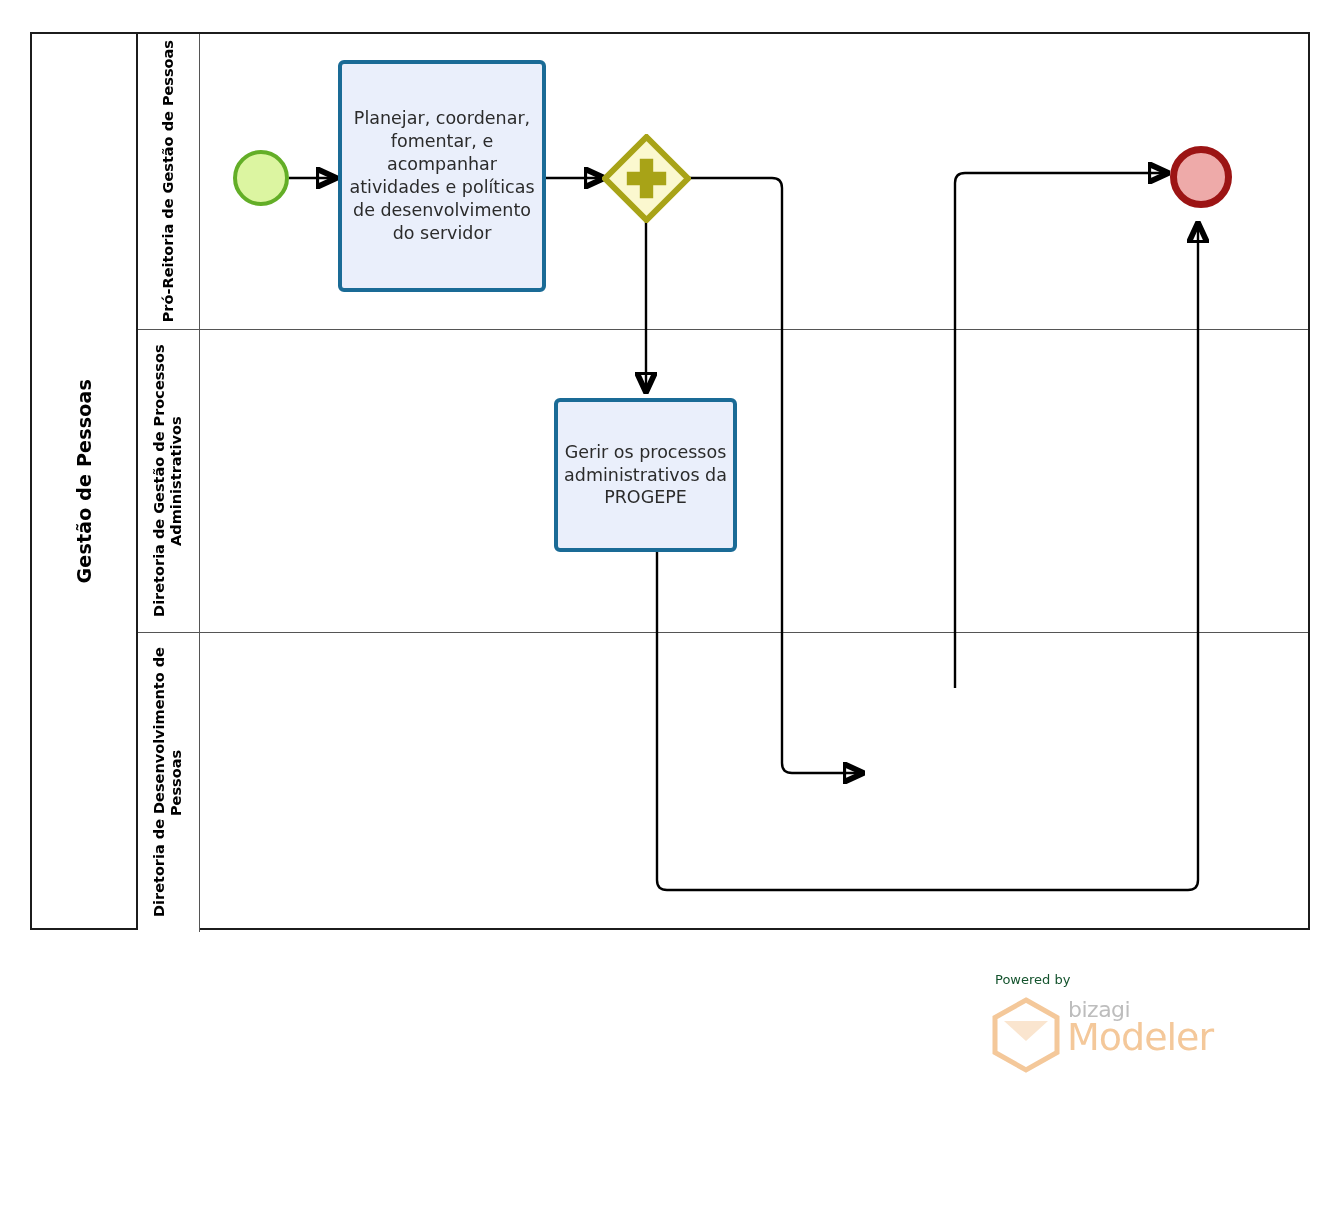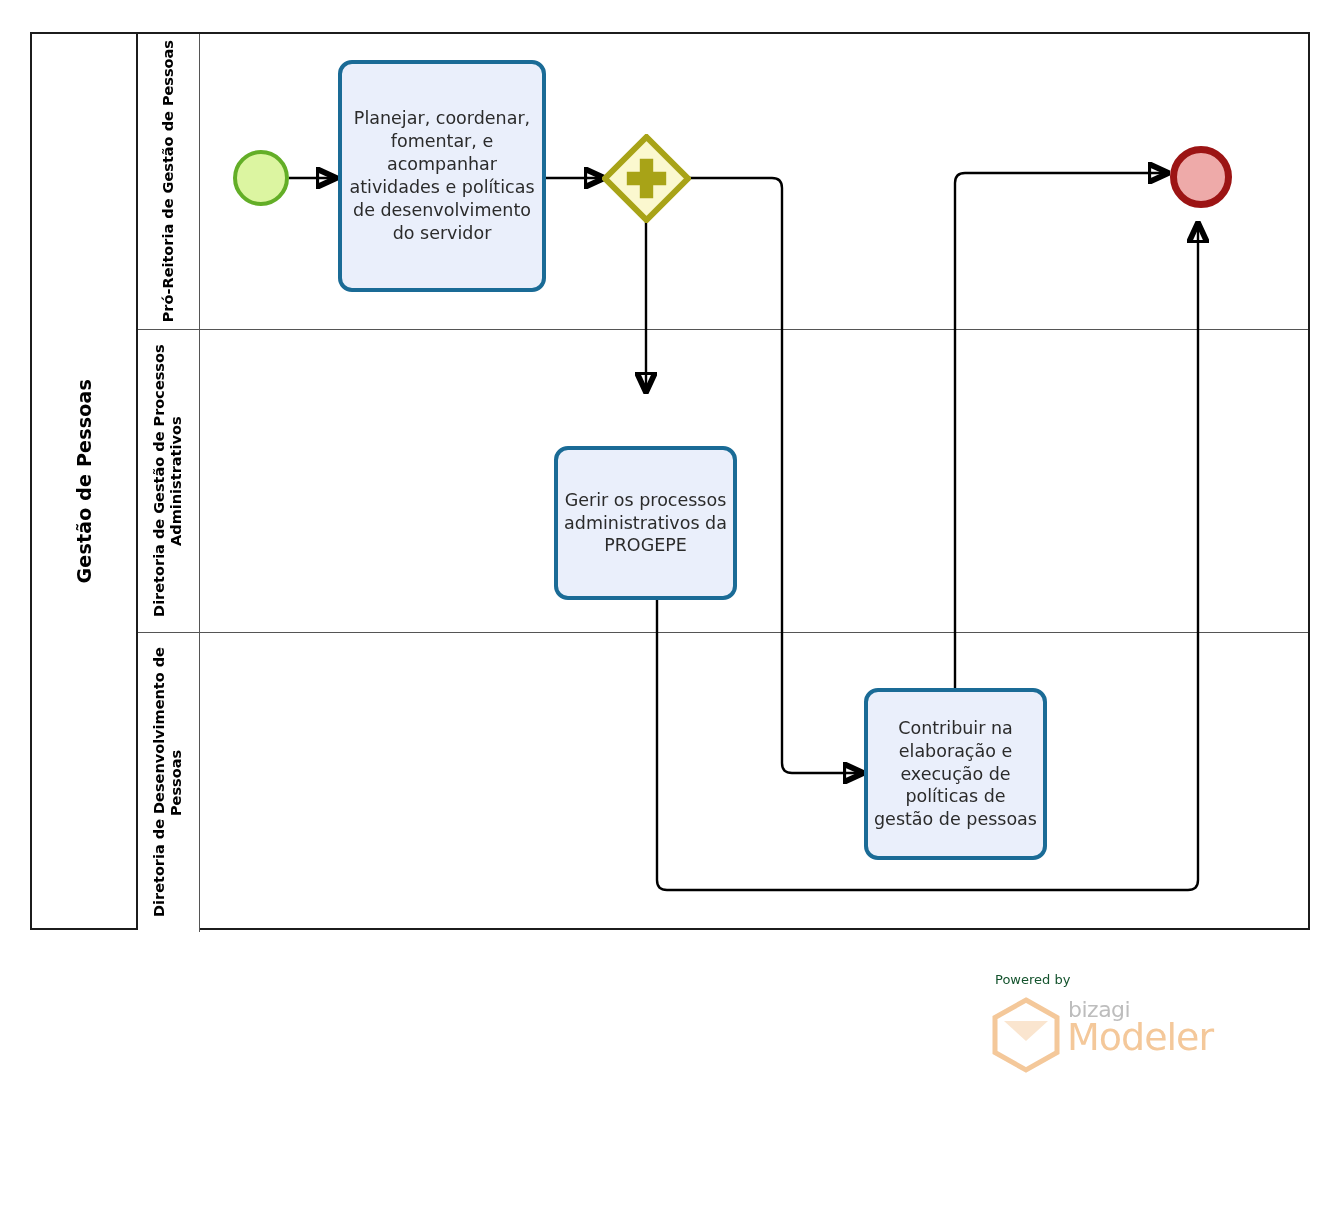--- a/index.html
+++ b/index.html
@@ -104,21 +104,21 @@
     border: 4px solid #63ae27;
   }
   .event-end {
     background: #eeaaa9;
     border: 7px solid #9c1414;
   }
 
   .task {
     background: #eaeffb;
     border: 4px solid #1a6b96;
-    border-radius: 14px;
+    border-radius: 6px;
     display: flex;
     align-items: center;
     justify-content: center;
     text-align: center;
     color: #2b2b2b;
     font-size: 17.5px;
     line-height: 1.31;
     padding: 4px 6px;
   }
   .task span { display: block; width: 100%; }
@@ -230,27 +230,24 @@
     <span>Planejar, coordenar, fomentar, e acompanhar atividades e políticas de desenvolvimento do servidor</span>
   </div>
 
   <div class="gateway-wrap" style="left:602px; top:134px;">
     <svg width="89" height="89" viewBox="0 0 89 89">
       <polygon points="44.5,3 86,44.5 44.5,86 3,44.5" fill="#fbf8cf" stroke="#a8a317" stroke-width="6"></polygon>
       <path d="M37,24 L52,24 L52,37 L65,37 L65,52 L52,52 L52,65 L37,65 L37,52 L24,52 L24,37 L37,37 Z" fill="#a8a317" stroke="#fbf8cf" stroke-width="1.6"></path>
     </svg>
   </div>
 
-  <div class="node task" style="left:554px; top:398px; width:183px; height:154px;margin-top:48px;">
+  <div class="node task" style="left:554px; top:398px; width:183px; height:154px;">
     <span>Gerir os processos administrativos da PROGEPE</span>
   </div>
 
-  <div class="node task" style="left:864px; top:688px; width:183px; height:172px;">
-    <span>Contribuir na elaboração e execução de políticas de gestão de pessoas</span>
-  </div>
 
   <div class="node event event-end" style="left:1170px; top:146px; width:62px; height:62px;"></div>
 
   <div class="watermark">
     <div class="wm-powered">Powered by</div>
     <svg class="wm-hex" width="72" height="76" viewBox="0 0 72 76">
       <polygon points="36,3 67,20.5 67,55.5 36,73 5,55.5 5,20.5" fill="none" stroke="#f4c89a" stroke-width="5"></polygon>
       <polygon points="14,24 58,24 36,44" fill="#fae5cf"></polygon>
     </svg>
     <div class="wm-bizagi">bizagi</div>

